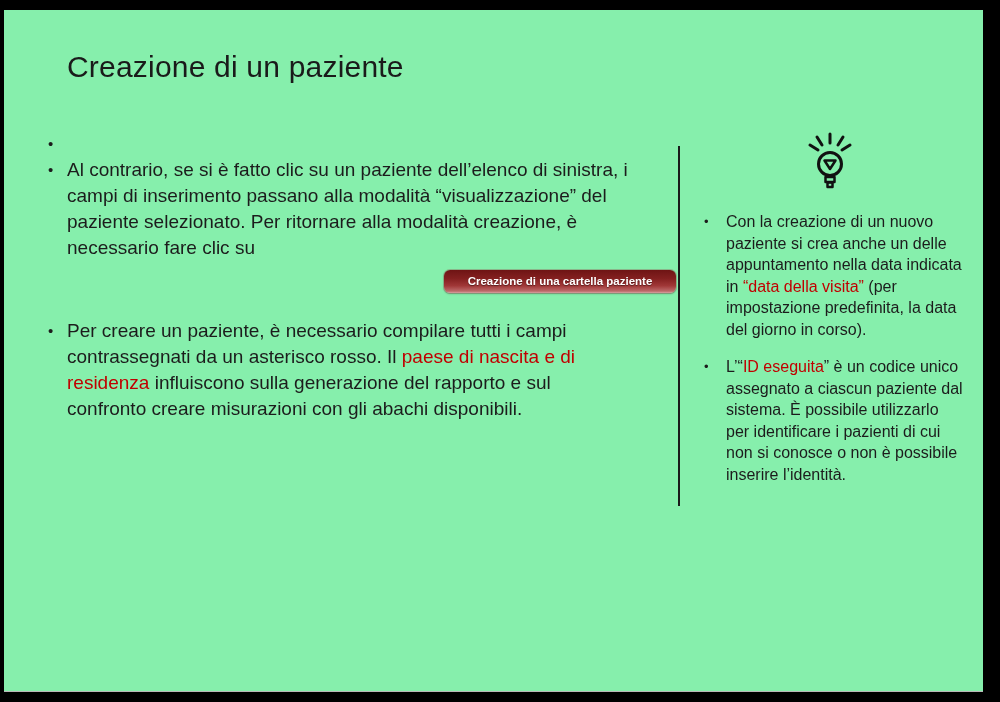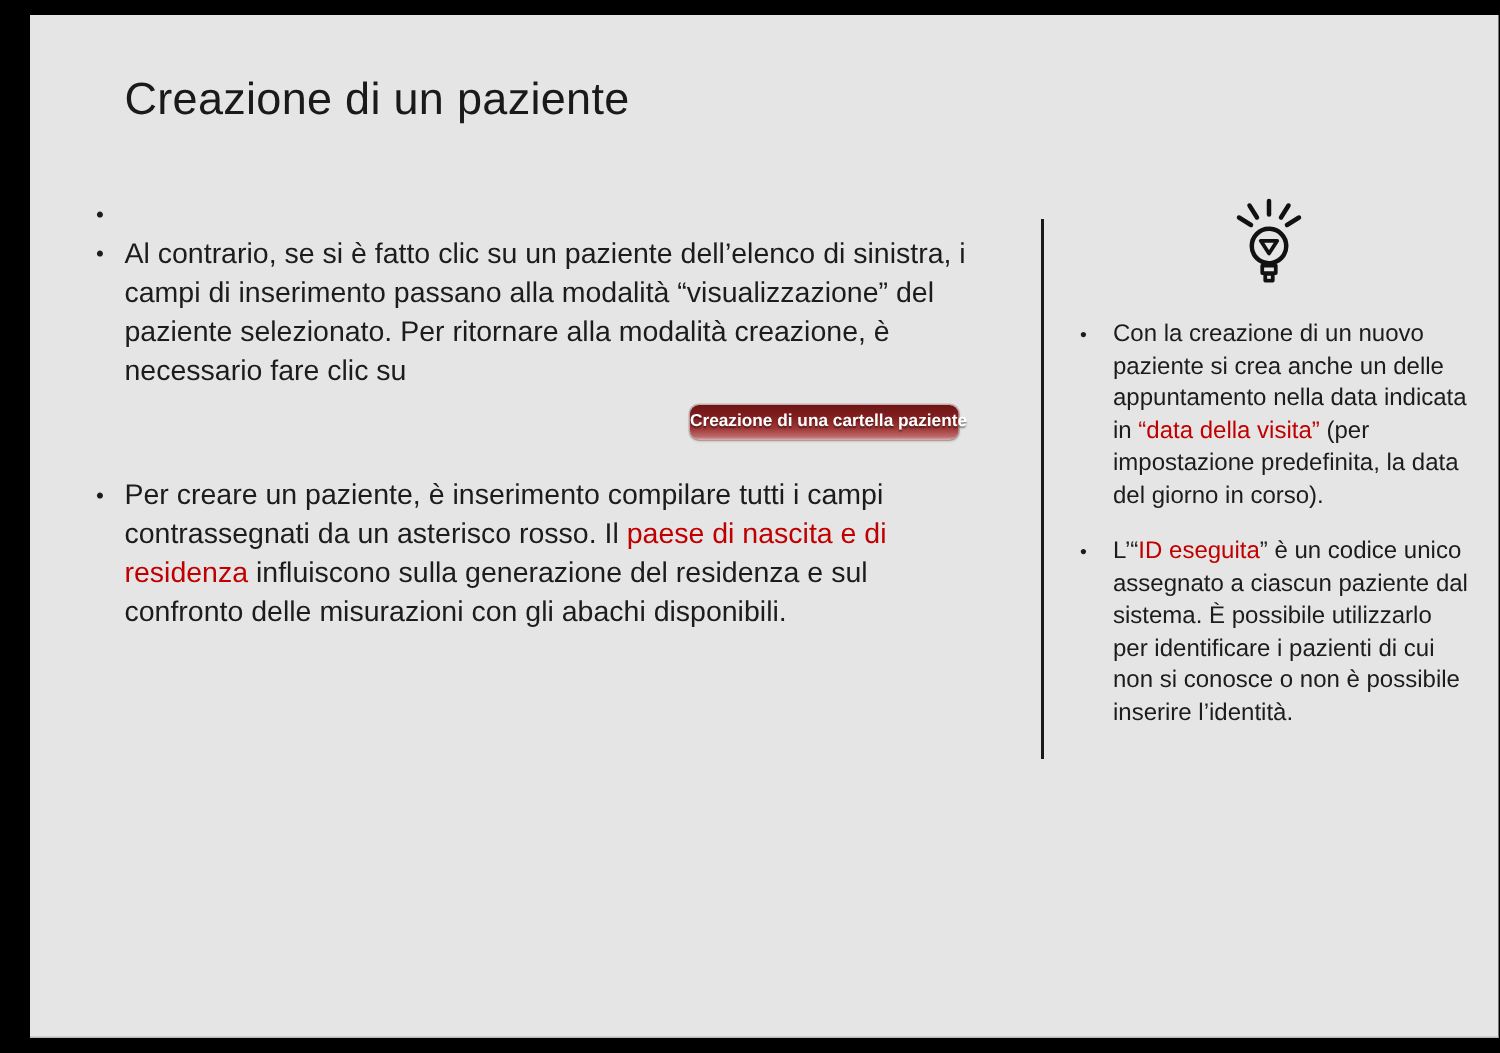--- a/index.html
+++ b/index.html
@@ -12,25 +12,25 @@
     overflow: hidden;
   }
   .frame {
     position: relative;
     width: 1000px;
     height: 702px;
     background: #000000;
   }
   .slide {
     position: absolute;
-    left: 20px;
+    left: 4px;
     top: 10px;
     width: 979px;
     height: 681px;
-    background: #e5e5e5;
+    background: #86efac;
     border-bottom: 1px solid #b9b9b9;
   }
   .title {
     position: absolute;
     left: 63px;
     top: 40px;
     font-size: 30px;
     color: #1a1a1a;
     letter-spacing: 0.2px;
   }
@@ -56,21 +56,21 @@
     line-height: 26px;
     color: #1c1c1c;
   }
   .mb-lg { margin-bottom: 26px; }
   .red { color: #c00000; }
   .button-row {
     margin: 9px 0 0 402px;
   }
   .patient-btn {
     display: inline-block;
-    width: 179px;
+    width: 232px;
     text-align: center;
     padding: 5px 0 6px 0;
     border-radius: 6px;
     background: linear-gradient(180deg, #6e1414 0%, #842020 38%, #a03737 68%, #bd6a6a 92%, #d8a3a3 100%);
     color: #ffffff;
     font-size: 11.5px;
     font-weight: bold;
     white-space: nowrap;
     text-shadow: 0 1px 1px rgba(0,0,0,0.45);
     box-shadow: 0 0 0 1px rgba(150,80,80,0.35), 0 1px 2px rgba(0,0,0,0.25);
@@ -131,21 +131,21 @@
         <span class="marker">•</span>
         <span>Al contrario, se si è fatto clic su un paziente dell’elenco di sinistra, i campi di inserimento passano alla modalità “visualizzazione” del paziente selezionato. Per ritornare alla modalità creazione, è necessario fare clic su</span>
       </div>
 
       <div class="button-row">
         <span class="patient-btn">Creazione di una cartella paziente</span>
       </div>
 
       <div class="bullet-item bullet-3">
         <span class="marker">•</span>
-        <span>Per creare un paziente, è inserimento compilare tutti i campi contrassegnati da un asterisco rosso. Il </span><span class="red">paese di nascita e di residenza</span><span> influiscono sulla generazione del residenza e sul confronto delle misurazioni con gli abachi disponibili.</span>
+        <span>Per creare un paziente, è necessario compilare tutti i campi contrassegnati da un asterisco rosso. Il </span><span class="red">paese di nascita e di residenza</span><span> influiscono sulla generazione del rapporto e sul confronto creare misurazioni con gli abachi disponibili.</span>
       </div>
 
     </div>
 
     <div class="divider"></div>
 
     <div class="right-col">
 
       <div class="tip-icon-wrap">
         <svg width="54" height="62" viewBox="0 0 54 62">

